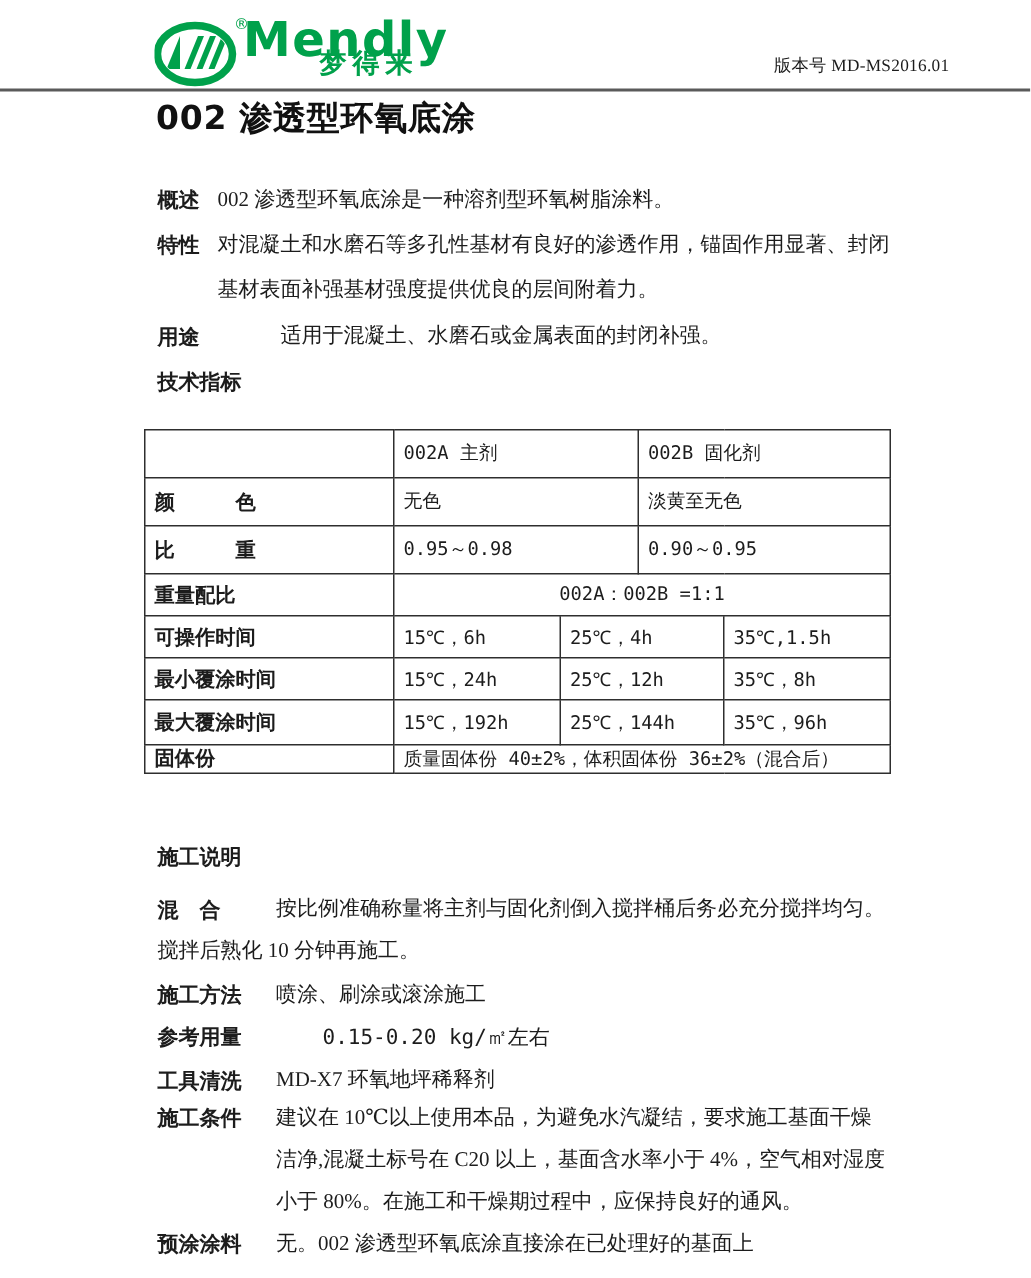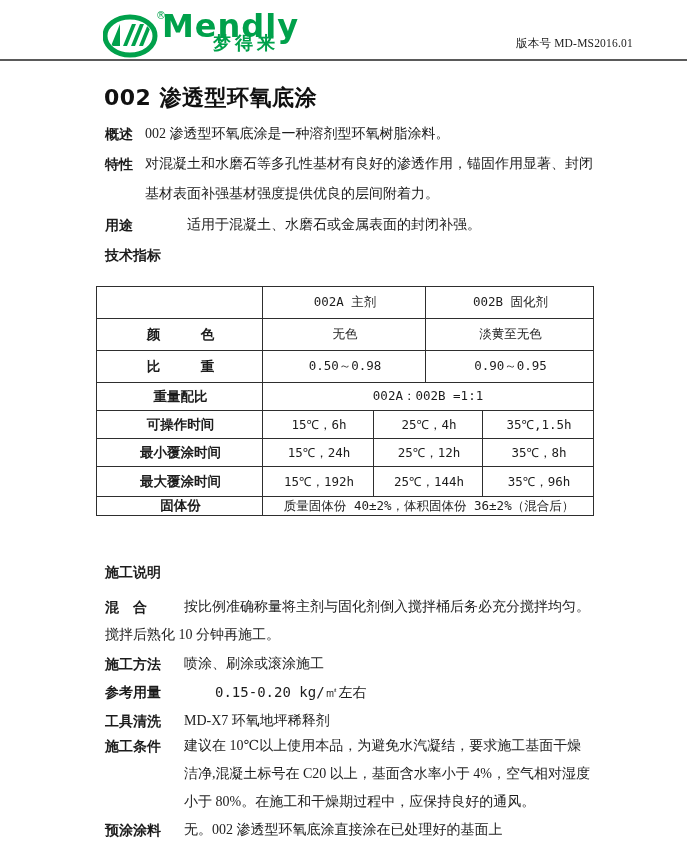--- a/index.html
+++ b/index.html
@@ -22,21 +22,21 @@
     position:absolute; left:176px; top:33px;
     font-family:"DejaVu Sans","Liberation Sans",sans-serif; font-weight:bold;
     font-size:18px; letter-spacing:4px; line-height:20px;
   }
   .version { position:absolute; left:516px; top:36px; font-size:11.5px; letter-spacing:0.2px; }
 
   
   .doc-title {
     position:absolute; left:104px; top:64px;
     font-family:"DejaVu Sans","Liberation Sans",sans-serif; font-weight:bold;
-    font-size:22px; letter-spacing:0.5px; color:#111;margin-top:19px;
+    font-size:22px; letter-spacing:0.5px; color:#111;
   }
 
   
   .row { position:absolute; left:105px; width:488px; display:flex; font-size:14px; line-height:30px; }
   .row .lbl {
     flex:0 0 40px; font-family:"DejaVu Sans","Liberation Sans",sans-serif;
     font-weight:bold; white-space:nowrap;
   }
   .row.wide .lbl { flex:0 0 79px; }
   .row .txt { white-space:pre-line; flex:1; }
@@ -58,21 +58,21 @@
   #mixing-cont    { top:621px; }
   #row-method     { top:650px; }
   #row-dosage     { top:678px; }
   #row-cleaning   { top:707px; }
   #row-conditions { top:732px; }
   #row-precoat    { top:816px; }
 
   
   .spec-table-wrap { position:absolute; left:96px; top:286px; }
   table.spec { border-collapse:collapse; table-layout:fixed; width:497px; font-size:13.5px; }
-  table.spec td { border:1px solid #2e2e2e; padding:0 4px 0 6px; vertical-align:middle; overflow:hidden;text-align:center; }
+  table.spec td { border:1px solid #2e2e2e; padding:0 4px 0 6px; vertical-align:middle; overflow:hidden; }
   table.spec td.lblcell { font-family:Liberation Sans, sans-serif; font-weight:bold;margin-left:21px; }
   table.spec td.val { font-family:"DejaVu Sans Mono","Liberation Mono",monospace; font-size:12.5px; }
   table.spec td.center { text-align:center; padding:0; }
 </style>
 </head>
 <body>
 
 <div class="page">
 
   <div>
@@ -132,21 +132,21 @@
         <td class="val" colspan="2">002A 主剂</td>
         <td class="val" colspan="2">002B 固化剂</td>
       </tr>
       <tr style="height:32px">
         <td class="lblcell">颜　　　色</td>
         <td class="val" colspan="2">无色</td>
         <td class="val" colspan="2">淡黄至无色</td>
       </tr>
       <tr style="height:32px">
         <td class="lblcell">比　　　重</td>
-        <td class="val" colspan="2">0.50～0.98</td>
+        <td class="val" colspan="2">0.95～0.98</td>
         <td class="val" colspan="2">0.90～0.95</td>
       </tr>
       <tr style="height:28px">
         <td class="lblcell">重量配比</td>
         <td class="val center" colspan="4">002A：002B =1:1</td>
       </tr>
       <tr style="height:28px">
         <td class="lblcell">可操作时间</td>
         <td class="val">15℃，6h</td>
         <td class="val" colspan="2">25℃，4h</td>

